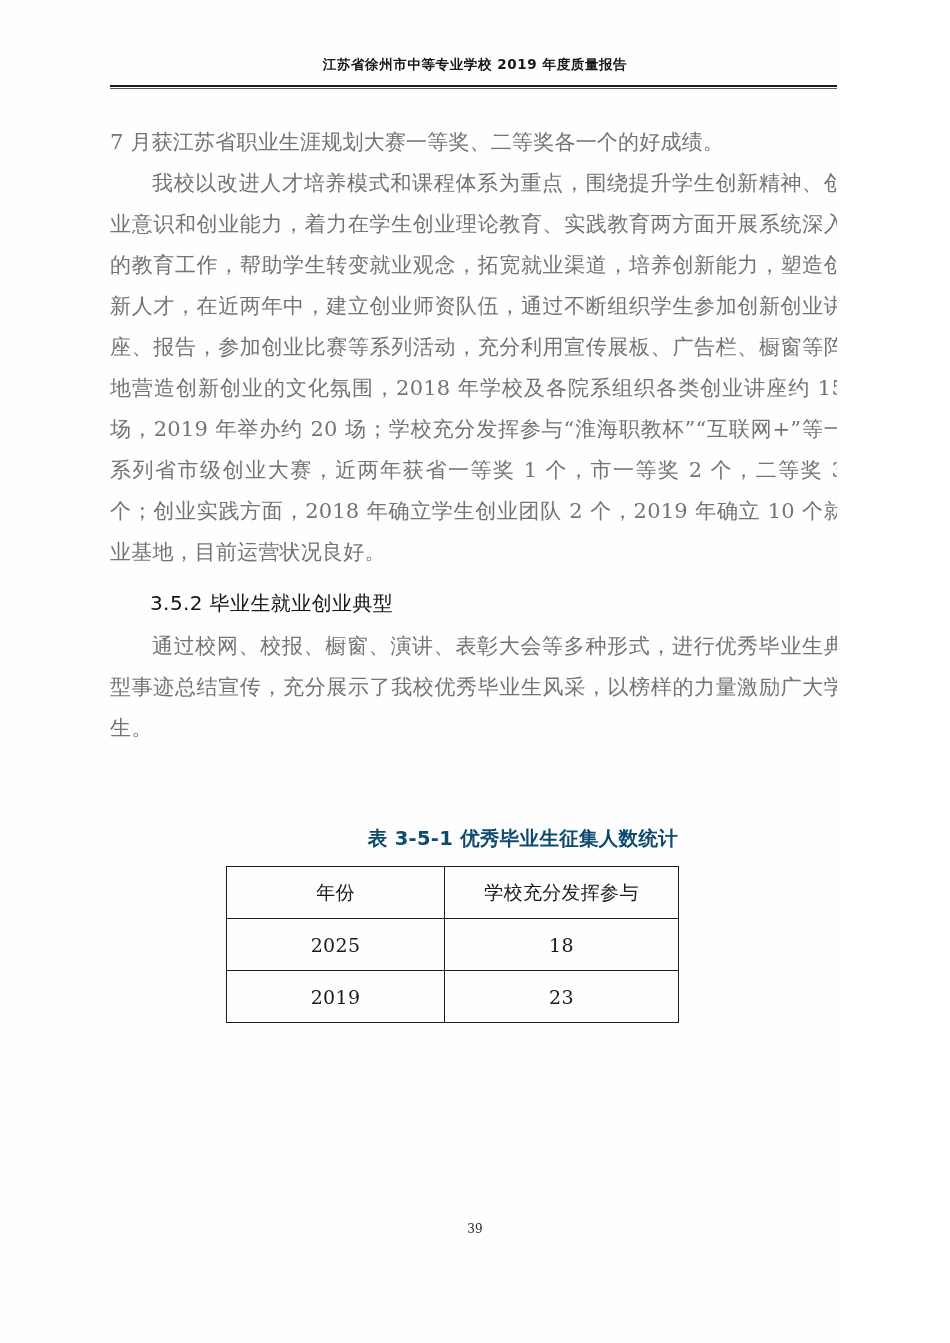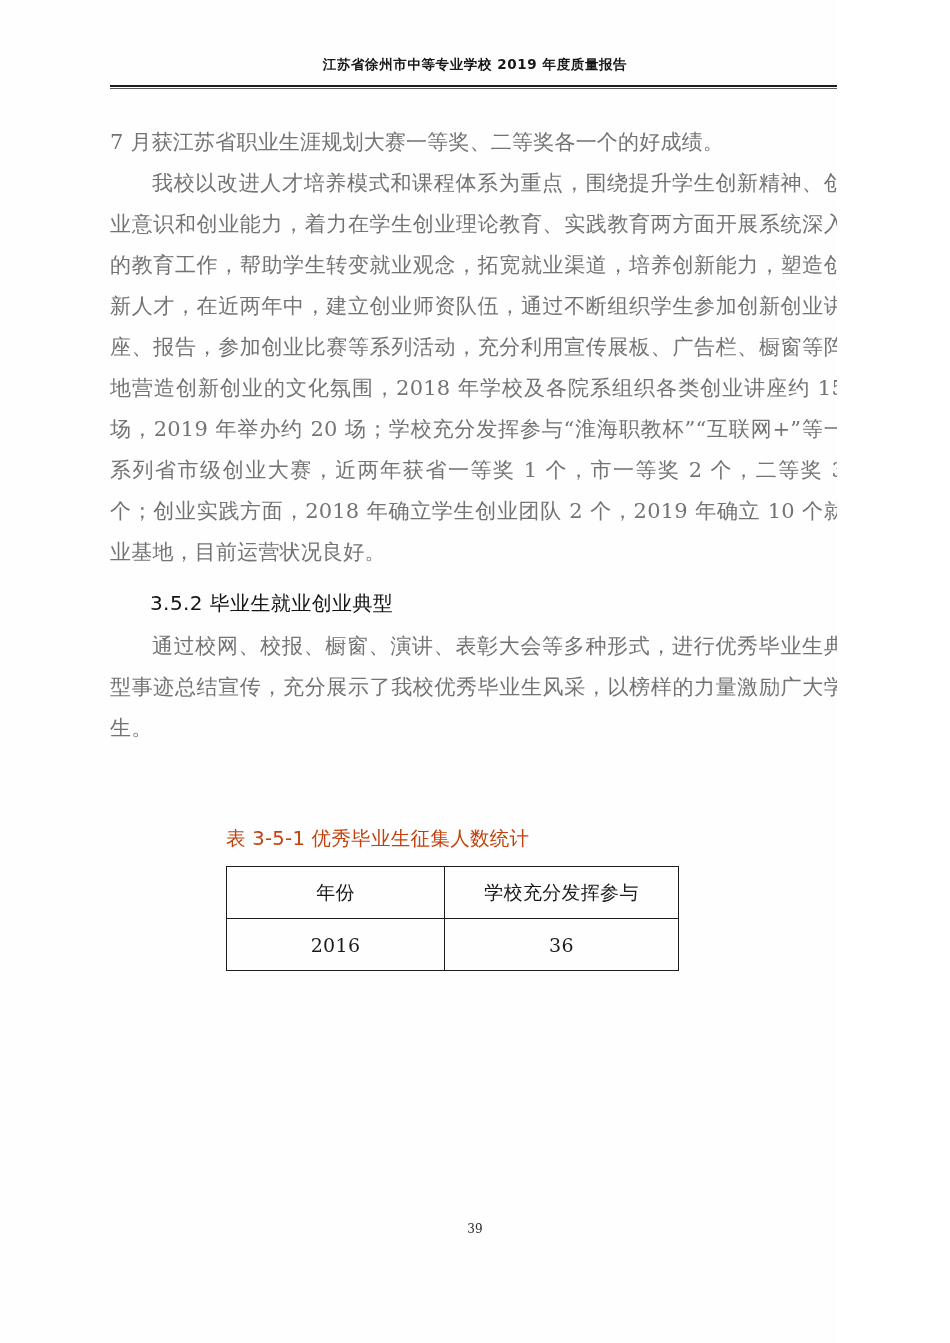--- a/index.html
+++ b/index.html
@@ -81,26 +81,26 @@
   
   .table-block {
     position: absolute;
     left: 226px;
     top: 824px;
     width: 452px;
   }
 
   .table-caption {
     font-family: "DejaVu Sans", "Liberation Sans", sans-serif;
-    font-weight: normal;
+    font-weight: bold;
     font-size: 19.5px;
     line-height: 30px;
-    text-align: left;
+    text-align: right;
     letter-spacing: 0.3px;
-    color: #c2410c;
+    color: #0c4a6e;
     margin-bottom: 12px;
     white-space: nowrap;
   }
 
   table.stat-table {
     border-collapse: collapse;
     width: 452px;
     table-layout: fixed;
   }
 
@@ -162,22 +162,26 @@
         <col class="c-count">
       </colgroup>
       <thead>
         <tr>
           <th>年份</th>
           <th>学校充分发挥参与</th>
         </tr>
       </thead>
       <tbody>
         <tr>
-          <td>2016</td>
-          <td>36</td>
+          <td>2025</td>
+          <td>18</td>
+        </tr>
+        <tr>
+          <td>2019</td>
+          <td>23</td>
         </tr>
       </tbody>
     </table>
 
   </div>
 
   <div class="page-number">39</div>
 
 </div>
 

